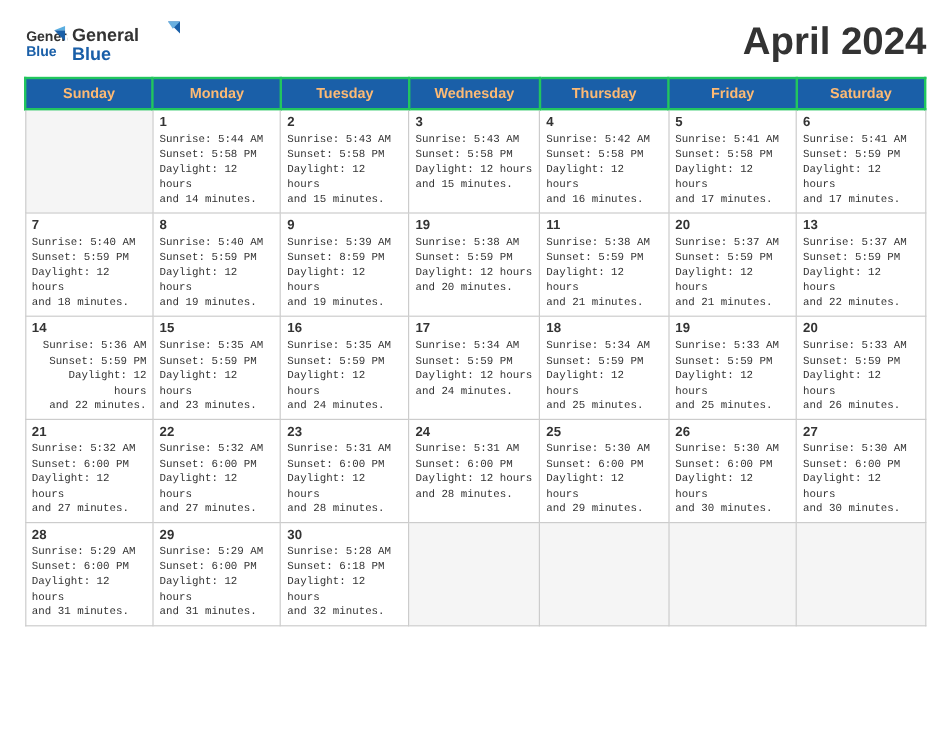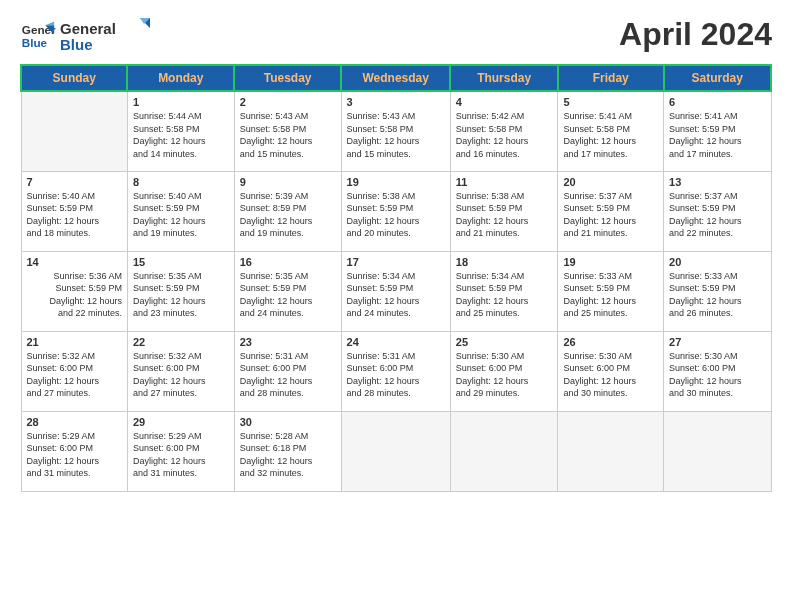--- a/index.html
+++ b/index.html
@@ -72,20 +72,21 @@
       font-weight: bold;
       font-size: 11px;
       color: #333;
       display: block;
       margin-bottom: 2px;
     }
     .day-info {
       font-size: 9px;
       color: #333;
       line-height: 1.4;
+      font-family: Liberation Mono, monospace;
     }
   </style>
 </head>
 <body>
 
 <div class="page">
   <div class="header-top">
     <div class="logo">
       <svg class="logo-icon" viewBox="0 0 40 40" xmlns="http://www.w3.org/2000/svg">
         <text x="2" y="18" font-size="13" font-weight="bold" fill="#333" font-family="Arial">General</text>

